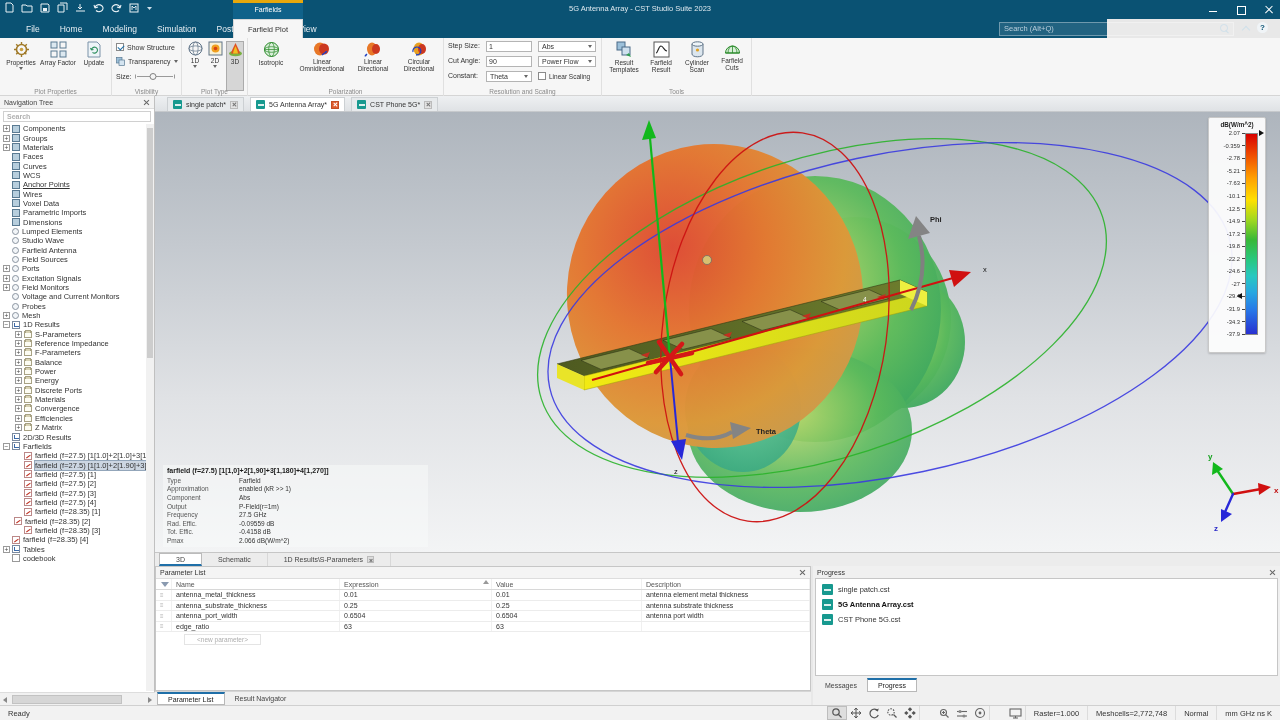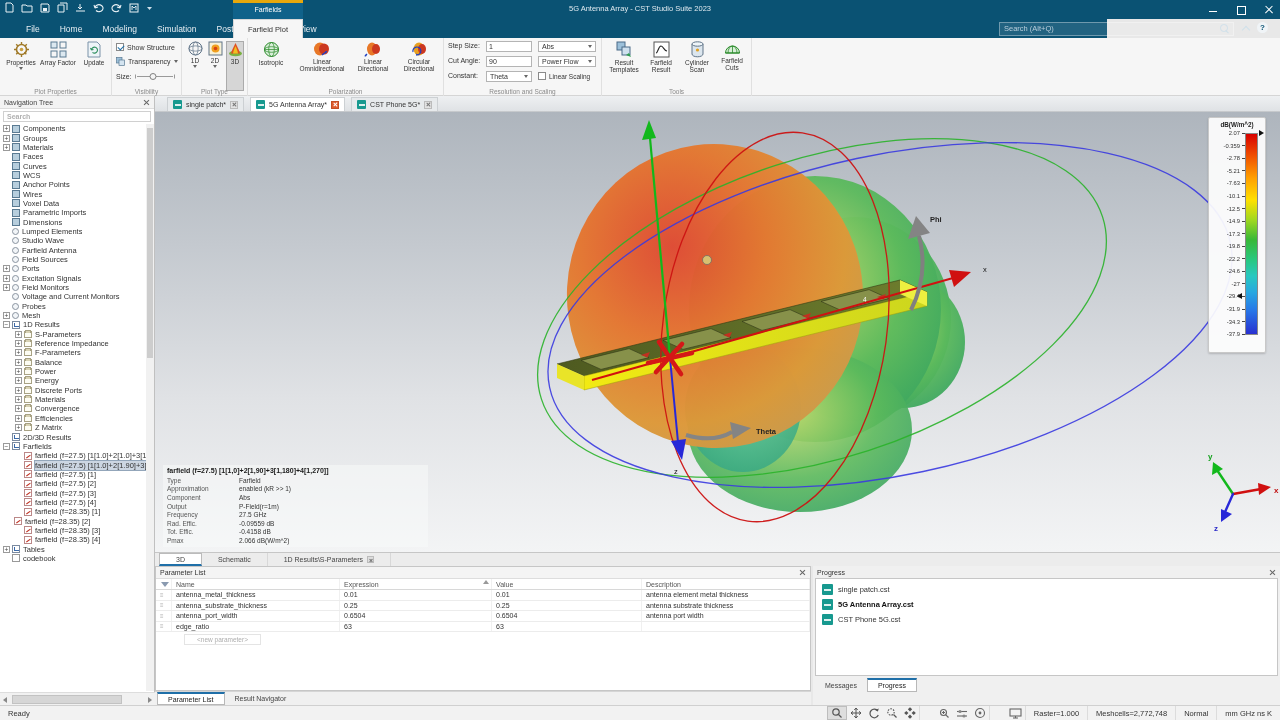--- a/index.html
+++ b/index.html
@@ -472,21 +472,21 @@
       <div class="trow" style="padding-left: 3px;">
         <span class="tsp"></span>
         <span class="tico cube"></span>
         <span class="tlabel">Curves</span>
       </div>
       <div class="trow" style="padding-left: 3px;">
         <span class="tsp"></span>
         <span class="tico cube"></span>
         <span class="tlabel">WCS</span>
       </div>
-      <div class="trow" style="padding-left: 3px;">
+      <div class="trow" style="padding-left: 3px; text-decoration: underline;">
         <span class="tsp"></span>
         <span class="tico cube"></span>
         <span class="tlabel">Anchor Points</span>
       </div>
       <div class="trow" style="padding-left: 3px;">
         <span class="tsp"></span>
         <span class="tico cube"></span>
         <span class="tlabel">Wires</span>
       </div>
       <div class="trow" style="padding-left: 3px;">
@@ -662,21 +662,21 @@
       <div class="trow" style="padding-left: 5px;">
         <span class="tsp"></span>
         <span class="tico farfield"></span>
         <span class="tlabel">farfield (f=28.35) [2]</span>
       </div>
       <div class="trow" style="padding-left: 15px;">
         <span class="tsp"></span>
         <span class="tico farfield"></span>
         <span class="tlabel">farfield (f=28.35) [3]</span>
       </div>
-      <div class="trow" style="padding-left: 15px;">
+      <div class="trow" style="padding-left: 3px;">
         <span class="tsp"></span>
         <span class="tico farfield"></span>
         <span class="tlabel">farfield (f=28.35) [4]</span>
       </div>
       <div class="trow" style="padding-left: 3px;">
         <span class="texp">+</span>
         <span class="tico chart"></span>
         <span class="tlabel">Tables</span>
       </div>
       <div class="trow" style="padding-left: 3px;">

